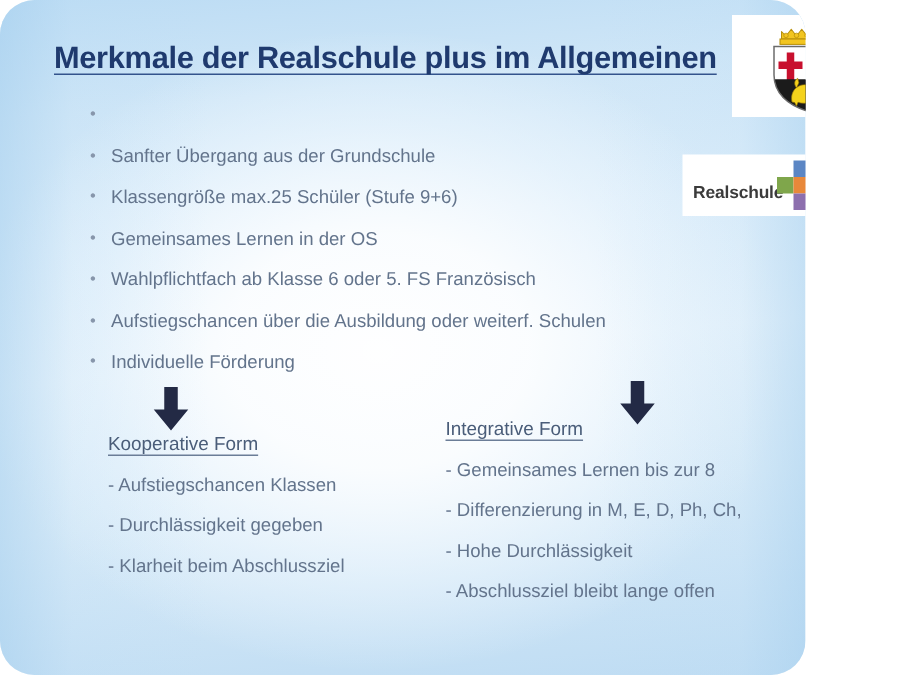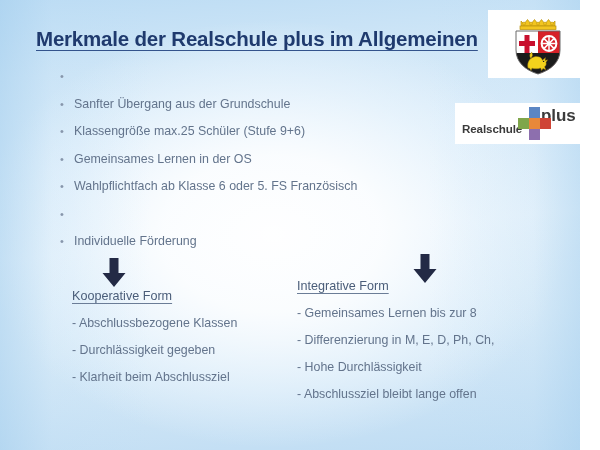--- a/index.html
+++ b/index.html
@@ -10,38 +10,39 @@
   body {
     width: 600px;
     height: 450px;
     overflow: hidden;
     font-family: "Liberation Sans", sans-serif;
     background: #ffffff;
   }
 
   #slide {
     position: relative;
-    width: 580px;
+    width: 537px;
     height: 450px;
     overflow: hidden;
     
     background:
       radial-gradient(ellipse 62% 58% at 47% 52%,
         rgba(255,255,255,0.97) 0%,
         rgba(253,254,255,0.90) 30%,
         rgba(240,248,254,0.55) 58%,
         rgba(255,255,255,0.0) 82%),
       linear-gradient(175deg,
         #bcdcf4 0%,
         #cfe6f7 16%,
         #dcedfa 34%,
         #e6f2fb 52%,
         #d9ebf8 72%,
         #c9e2f5 88%,
         #bedcf3 100%);
+    border-radius: 23px;
   }
 
   
   #slide::before {
     content: "";
     position: absolute;
     inset: 0;
     pointer-events: none;
     background: linear-gradient(90deg,
         rgba(165,207,238,0.55) 0%,
@@ -211,20 +212,21 @@
       <span class="bullet-text">Gemeinsames Lernen in der OS</span>
     </div>
 
     <div class="bullet-row">
       <span class="bullet-dot">•</span>
       <span class="bullet-text">Wahlpflichtfach ab Klasse 6 oder 5. FS Französisch</span>
     </div>
 
     <div class="bullet-row">
       <span class="bullet-dot">•</span>
+      <span class="bullet-text">Aufstiegschancen über die Ausbildung oder weiterf. Schulen</span>
     </div>
 
     <div class="bullet-row">
       <span class="bullet-dot">•</span>
       <span class="bullet-text">Individuelle Förderung</span>
     </div>
 
   </div>
 
   <div class="layer arrow" id="arrow-left">
@@ -235,21 +237,21 @@
 
   <div class="layer arrow" id="arrow-right">
     <svg viewBox="0 0 26 30" width="26" height="30" aria-hidden="true">
       <path d="M8.5 0 H17.5 V15 H24.5 L13 29 L1.5 15 H8.5 Z" fill="#232a45"></path>
     </svg>
   </div>
 
   <div class="layer" id="col-left">
     <div class="col-head">Kooperative Form</div>
     <div class="col-list">
-      <div class="col-item">- Abschlussbezogene Klassen</div>
+      <div class="col-item">- Aufstiegschancen Klassen</div>
       <div class="col-item">- Durchlässigkeit gegeben</div>
       <div class="col-item">- Klarheit beim Abschlussziel</div>
     </div>
   </div>
 
   <div class="layer" id="col-right">
     <div class="col-head">Integrative Form</div>
     <div class="col-list">
       <div class="col-item">- Gemeinsames Lernen bis zur 8</div>
       <div class="col-item">- Differenzierung in M, E, D, Ph, Ch,</div>

